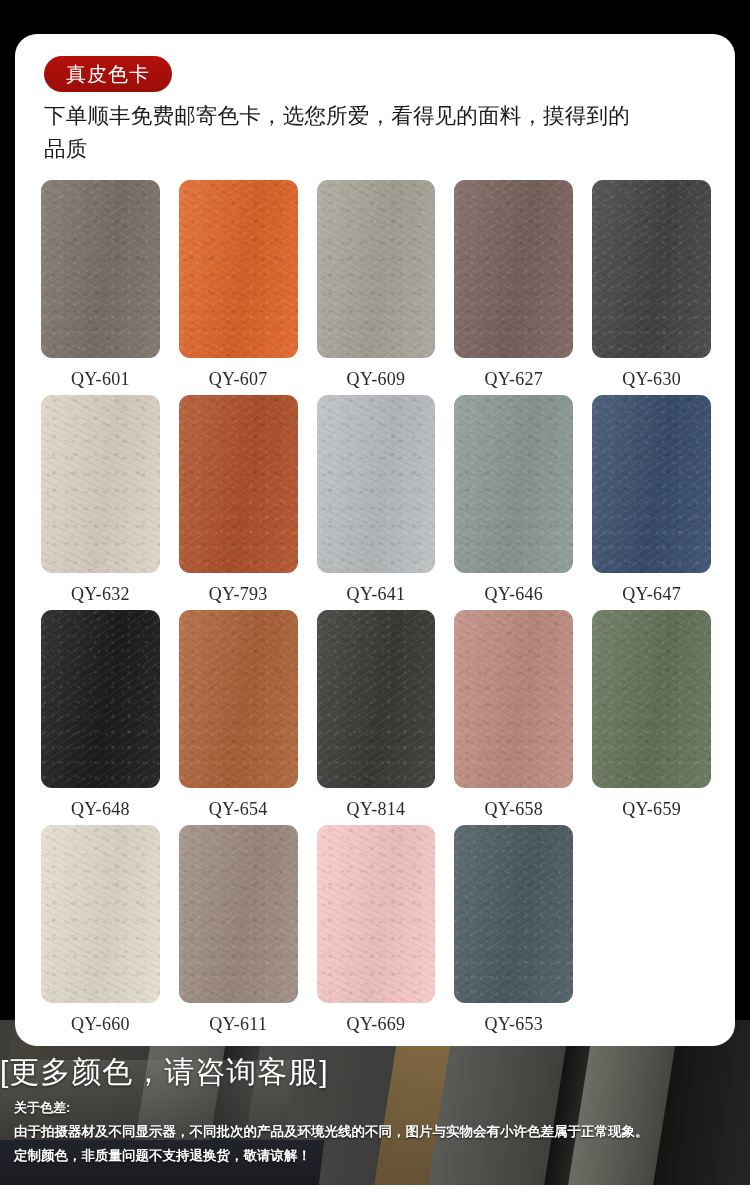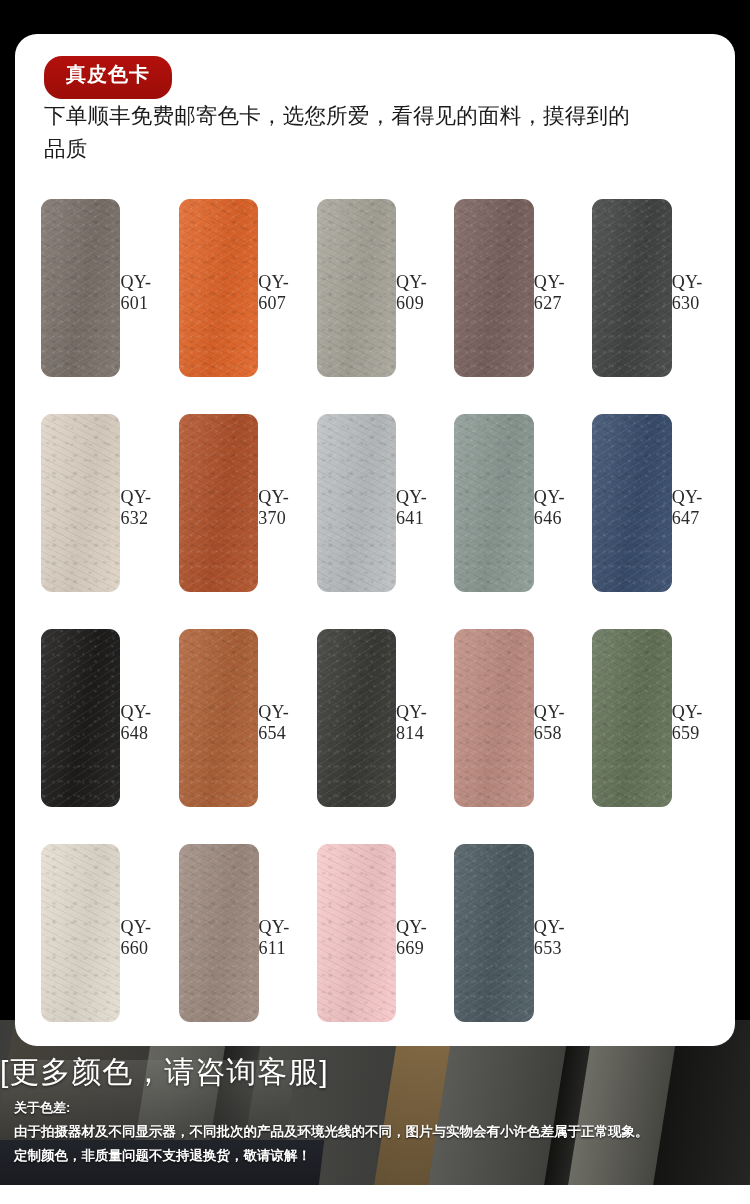--- a/index.html
+++ b/index.html
@@ -79,27 +79,27 @@
     height: 1012px;
     background: #ffffff;
     border-radius: 22px;
     z-index: 3;
   }
 
   .badge {
     position: absolute;
     left: 29px;
     top: 22px;
-    height: 43px;
+    height: 36px;
     padding: 0 22px;
     background: linear-gradient(180deg,#c3120d 0%, #a80f0a 100%);
     border-radius: 18px;
     color: #ffffff;
     font-size: 20px;
-    font-weight: bold;
+    font-weight: normal;
     letter-spacing: 1px;
     line-height: 36px;
     white-space: nowrap;
   }
 
   .headline {
     position: absolute;
     left: 29px;
     top: 66px;
     width: 600px;
@@ -117,21 +117,21 @@
     width: 670px;
     display: grid;
     grid-template-columns: repeat(5, 1fr);
     grid-auto-rows: 215px;
     column-gap: 19px;
     row-gap: 0px;
   }
 
   .cell {
     display: flex;
-    flex-direction: row;
+    flex-direction: column;
     align-items: center;
   }
 
   .swatch {
     width: 100%;
     height: 178px;
     border-radius: 11px;
     position: relative;
     overflow: hidden;
   }
@@ -239,21 +239,21 @@
       <div class="cell">
         <div class="swatch" style="background-color: rgb(67, 70, 69);"></div>
         <div class="label">QY-630</div>
       </div>
       <div class="cell">
         <div class="swatch" style="background-color: rgb(222, 211, 197);"></div>
         <div class="label">QY-632</div>
       </div>
       <div class="cell">
         <div class="swatch" style="background-color: rgb(178, 83, 44);"></div>
-        <div class="label">QY-370</div>
+        <div class="label">QY-793</div>
       </div>
       <div class="cell">
         <div class="swatch" style="background-color: rgb(189, 192, 194);"></div>
         <div class="label">QY-641</div>
       </div>
       <div class="cell">
         <div class="swatch" style="background-color: rgb(141, 155, 149);"></div>
         <div class="label">QY-646</div>
       </div>
       <div class="cell">

